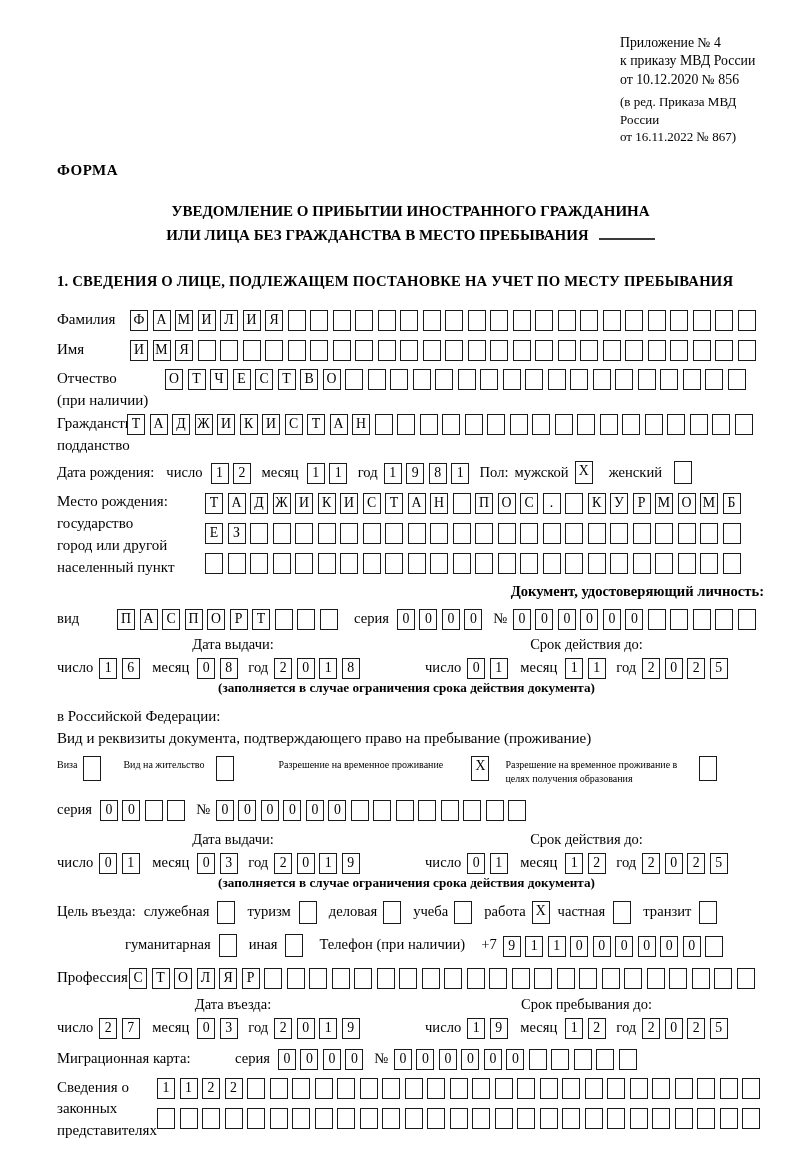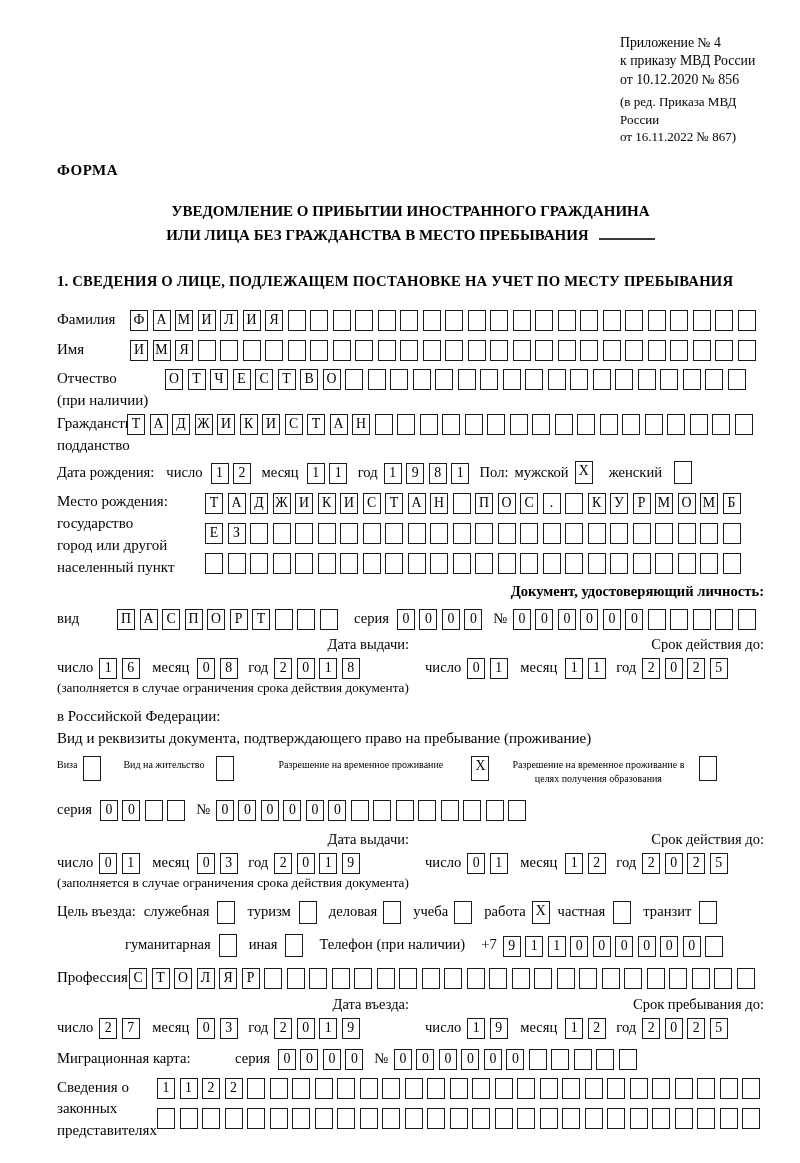--- a/index.html
+++ b/index.html
@@ -28,30 +28,30 @@
   .dlbl{font-size:14.6px;white-space:nowrap;flex-shrink:0;}
   .ml6{margin-left:6px;}.ml8{margin-left:8px;}.ml12{margin-left:12px;}.ml16{margin-left:16px;}
   .mr6{margin-right:6px;}.mr8{margin-right:8px;}.mr12{margin-right:12px;}
 
   .boxcol .cells{display:block;margin-bottom:7px;}
   .center-bold{text-align:right;font-weight:bold;font-size:14.6px;margin:2px 0 7px 0;}
 
   .date-pair{display:flex;margin-top:2px;}
   .dc-left{width:352px;flex-shrink:0;}
   .dc-right{flex:1;}
-  .date-title{text-align:right;font-size:14.5px;margin-bottom:3px;}
+  .date-title{text-align:center;font-size:14.5px;margin-bottom:3px;}
   .date-line{display:flex;align-items:center;}
-  .note-right{font-size:13.2px;text-align:left;margin:1px 8px 9px 0;}
+  .note-right{font-size:13.2px;text-align:center;margin:1px 8px 9px 0;font-weight:bold;}
 
   .intro{font-size:15px;line-height:1.5;}
   .opt-row{display:flex;align-items:flex-start;margin:6px 0 12px 0;}
   .opt{display:flex;align-items:flex-start;}
   .opt-lbl{font-size:10px;line-height:1.4;padding-top:2px;}
   .wrap205{width:205px;text-align:center;}
-  .wrap190{width:186px;text-align:center;}
+  .wrap190{width:186px;text-align:left;}
 
   .pgroup{display:flex;align-items:center;}
 </style>
 </head>
 <body>
 
 <div class="page">
 
   <div class="hdr-block">
     <div>Приложение № 4</div>

